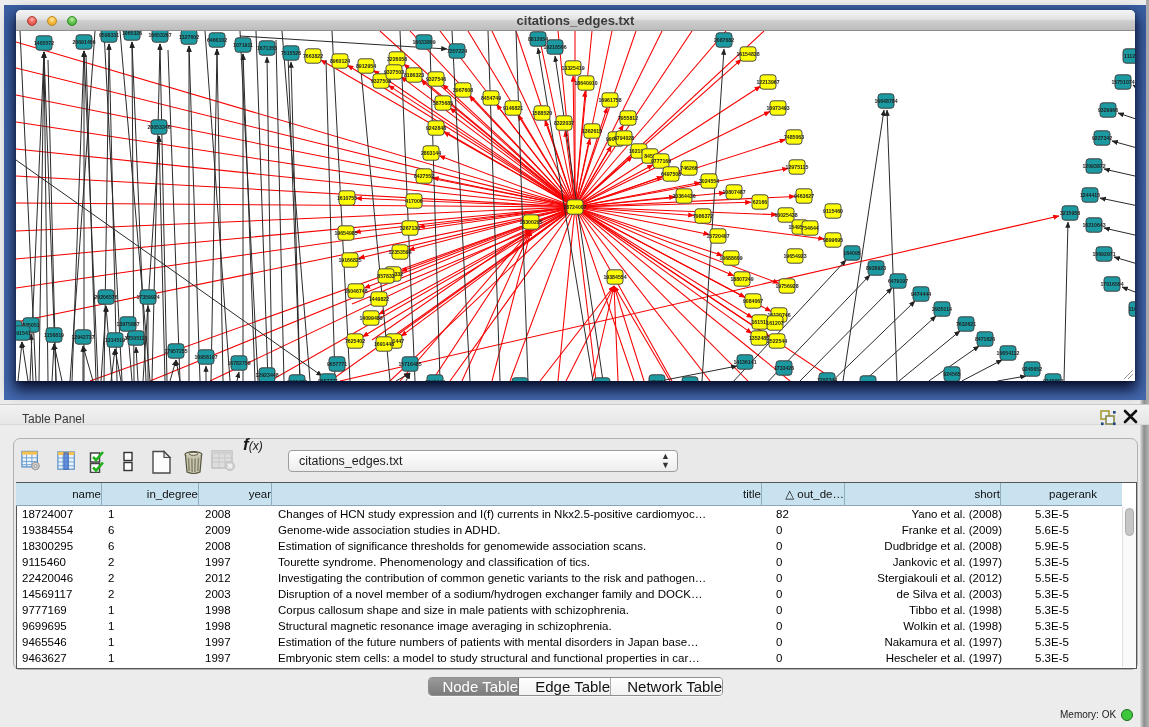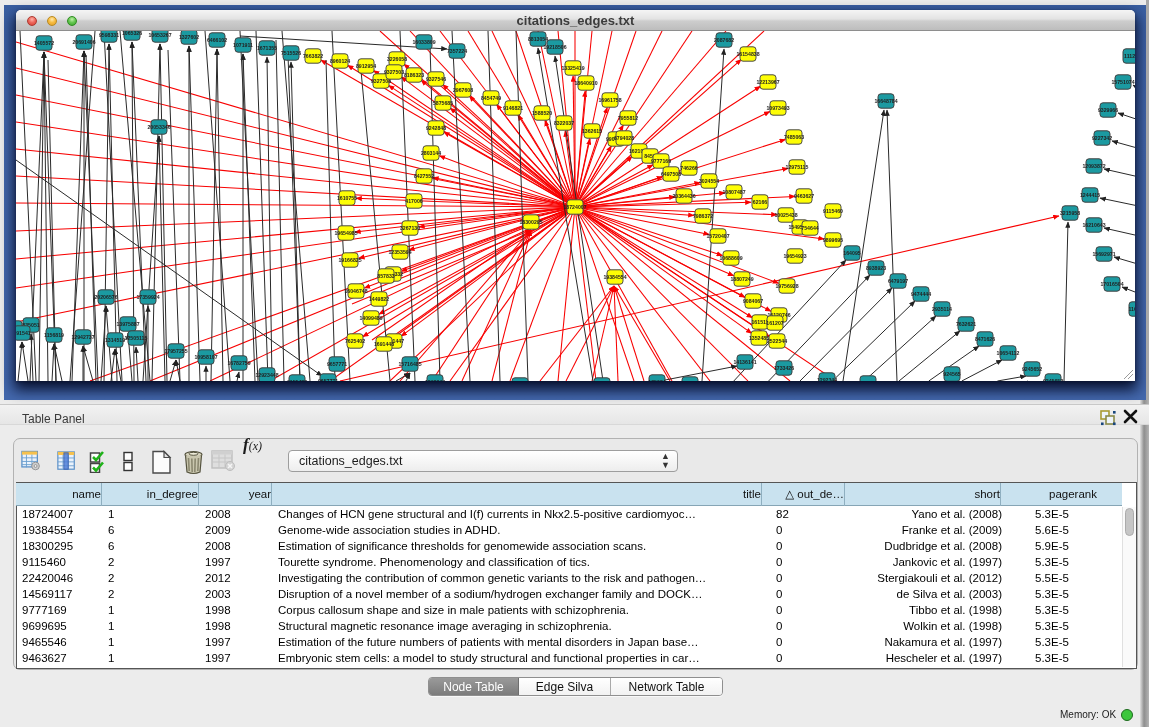--- a/index.html
+++ b/index.html
@@ -23,21 +23,21 @@
 #thead{position:absolute;left:16px;top:483px;width:1106px;height:23px;background:#c9e2ef;border-bottom:1px solid #86a5b5}
 .th{position:absolute;top:0;height:23px;font-size:11.5px;color:#111;text-align:right;line-height:22px;border-right:1px solid #8fafc0}
 #rowsarea{position:absolute;left:17px;top:506px;width:1104px;height:160px;background:#fff;overflow:hidden}
 .tr{position:relative;height:16px;width:1104px}
 .c{position:absolute;top:0;font-size:11.5px;color:#000;white-space:nowrap;line-height:16px}
 .c1{left:5px}.c2{left:91px}.c3{left:188px}.c4{left:261px}.c5{left:759px}
 .c6{left:829px;width:156px;text-align:right}.c7{left:1018px}
 #vsb{position:absolute;left:1122px;top:507px;width:14px;height:160px;background:#fafafa;border-left:1px solid #e0e0e0}
 #vsbt{position:absolute;left:2px;top:1px;width:9px;height:28px;background:#c6c6c6;border:1px solid #ababab;border-radius:5px}
 #tabs{position:absolute;left:428px;top:677px;height:19px;border:1px solid #8f8f8f;border-radius:4px;display:flex;overflow:hidden;box-shadow:0 1px 0 rgba(255,255,255,.7)}
-.tab{height:19px;font-size:12px;line-height:18px;text-align:center;background:linear-gradient(180deg,#ffffff,#f0f0f0);color:#111;border-right:1px solid #a9a9a9}
+.tab{height:19px;font-size:15px;line-height:18px;text-align:right;background:linear-gradient(180deg,#ffffff,#f0f0f0);color:#111;border-right:1px solid #a9a9a9}
 #tab1{width:90px;background:linear-gradient(180deg,#9a9a9a,#787878);color:#fff;border-right:1px solid #6f6f6f}
 #tab2{width:92px}#tab3{width:111px;border-right:none}
 #mem{position:absolute;left:1060px;top:709px;font-size:10px;color:#222}
 #memdot{position:absolute;left:1121px;top:709px;width:12px;height:12px;border-radius:50%;background:#3dc73d;border:1.5px solid #1d6a1d}
 svg.ic{position:absolute;top:450px}
 </style></head><body>
 <div id="frame"></div>
 <div id="win">
   <div id="titlebar">
       <div id="title">citations_edges.txt</div>
@@ -603,42 +603,42 @@
 </svg>
 <svg class="ic" style="left:211px" width="25" height="22" viewBox="0 0 25 22">
  <g opacity="0.55">
       <rect x="1" y="1" width="20" height="17" fill="#d6d6d6" stroke="#9a9a9a" stroke-width="1.4"></rect>
  <rect x="1" y="1" width="20" height="3.5" fill="#bdbdbd"></rect>
  <path d="M1,8 h20 M1,12 h20 M8,4.5 v13 M14,4.5 v13" stroke="#ababab"></path>
  <circle cx="19" cy="16" r="4.5" fill="#c2c2c2" stroke="#9a9a9a"></circle>
  <path d="M17,14 l4,4 m0,-4 l-4,4" stroke="#fff" stroke-width="1.6"></path>
     </g>
 </svg>
-<div style="position:absolute;left:243px;top:435px;font-family:Liberation Serif, serif;font-style:italic;font-size:17px;color:#1a1a1a"><b>f</b><span style="font-size:12px">(x)</span></div>
+<div style="position:absolute;left:243px;top:435px;font-family:Liberation Sans, sans-serif;font-style:italic;font-size:17px;color:#1a1a1a"><b>f</b><span style="font-size:12px">(x)</span></div>
 
 <div id="dd">
     <div id="ddt">citations_edges.txt</div>
     <div id="dda">▲<br>▼</div>
   </div>
 <div id="table"></div>
 <div id="thead">
  <div class="th" style="left:0;width:86px">name</div>
  <div class="th" style="left:87px;width:96px">in_degree</div>
  <div class="th" style="left:184px;width:72px">year</div>
  <div class="th" style="left:248px;width:498px">title</div>
  <div class="th" style="left:756px;width:73px">△ out_de…</div>
  <div class="th" style="left:830px;width:155px">short</div>
  <div class="th" style="left:986px;width:95px;border-right:none">pagerank</div>
 </div>
 <div id="rowsarea">
 <div class="tr">
       <div class="c c1">18724007</div>
       <div class="c c2">1</div>
       <div class="c c3">2008</div>
-      <div class="c c4">Changes of HCN gene structural and I(f) currents in Nkx2.5-positive cardiomyoc…</div>
+      <div class="c c4">Changes of HCN study expression and I(f) currents in Nkx2.5-positive cardiomyoc…</div>
       <div class="c c5">82</div>
       <div class="c c6">Yano et al. (2008)</div>
       <div class="c c7">5.3E-5</div>
     </div>
 <div class="tr">
       <div class="c c1">19384554</div>
       <div class="c c2">6</div>
       <div class="c c3">2009</div>
       <div class="c c4">Genome-wide association studies in ADHD.</div>
       <div class="c c5">0</div>
@@ -716,16 +716,16 @@
       <div class="c c5">0</div>
       <div class="c c6">Hescheler et al. (1997)</div>
       <div class="c c7">5.3E-5</div>
     </div>
 </div>
 <div id="vsb">
     <div id="vsbt"></div>
   </div>
 <div id="tabs">
     <div class="tab" id="tab1">Node Table</div>
-    <div class="tab" id="tab2">Edge Silva</div>
+    <div class="tab" id="tab2">Edge Table</div>
     <div class="tab" id="tab3">Network Table</div>
   </div>
 <div id="mem">Memory: OK</div>
 <div id="memdot"></div>
 </body></html>

